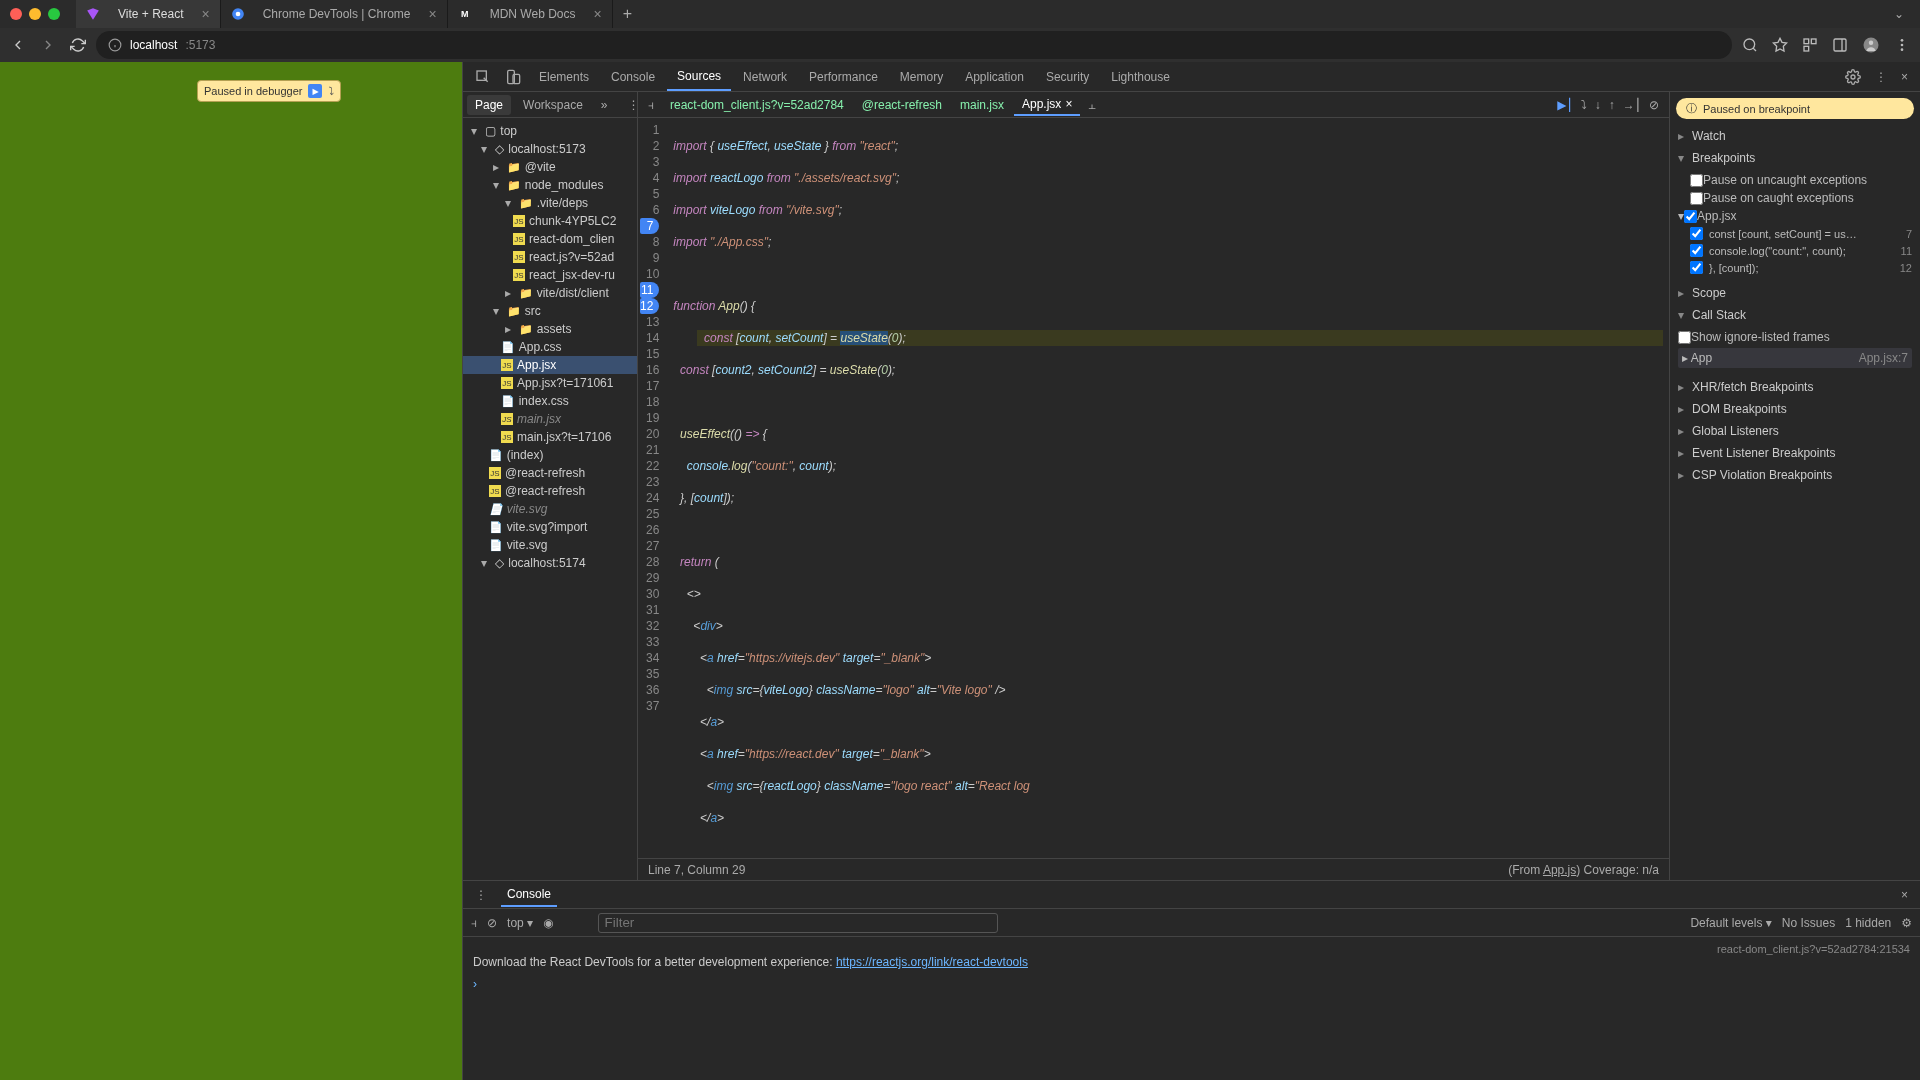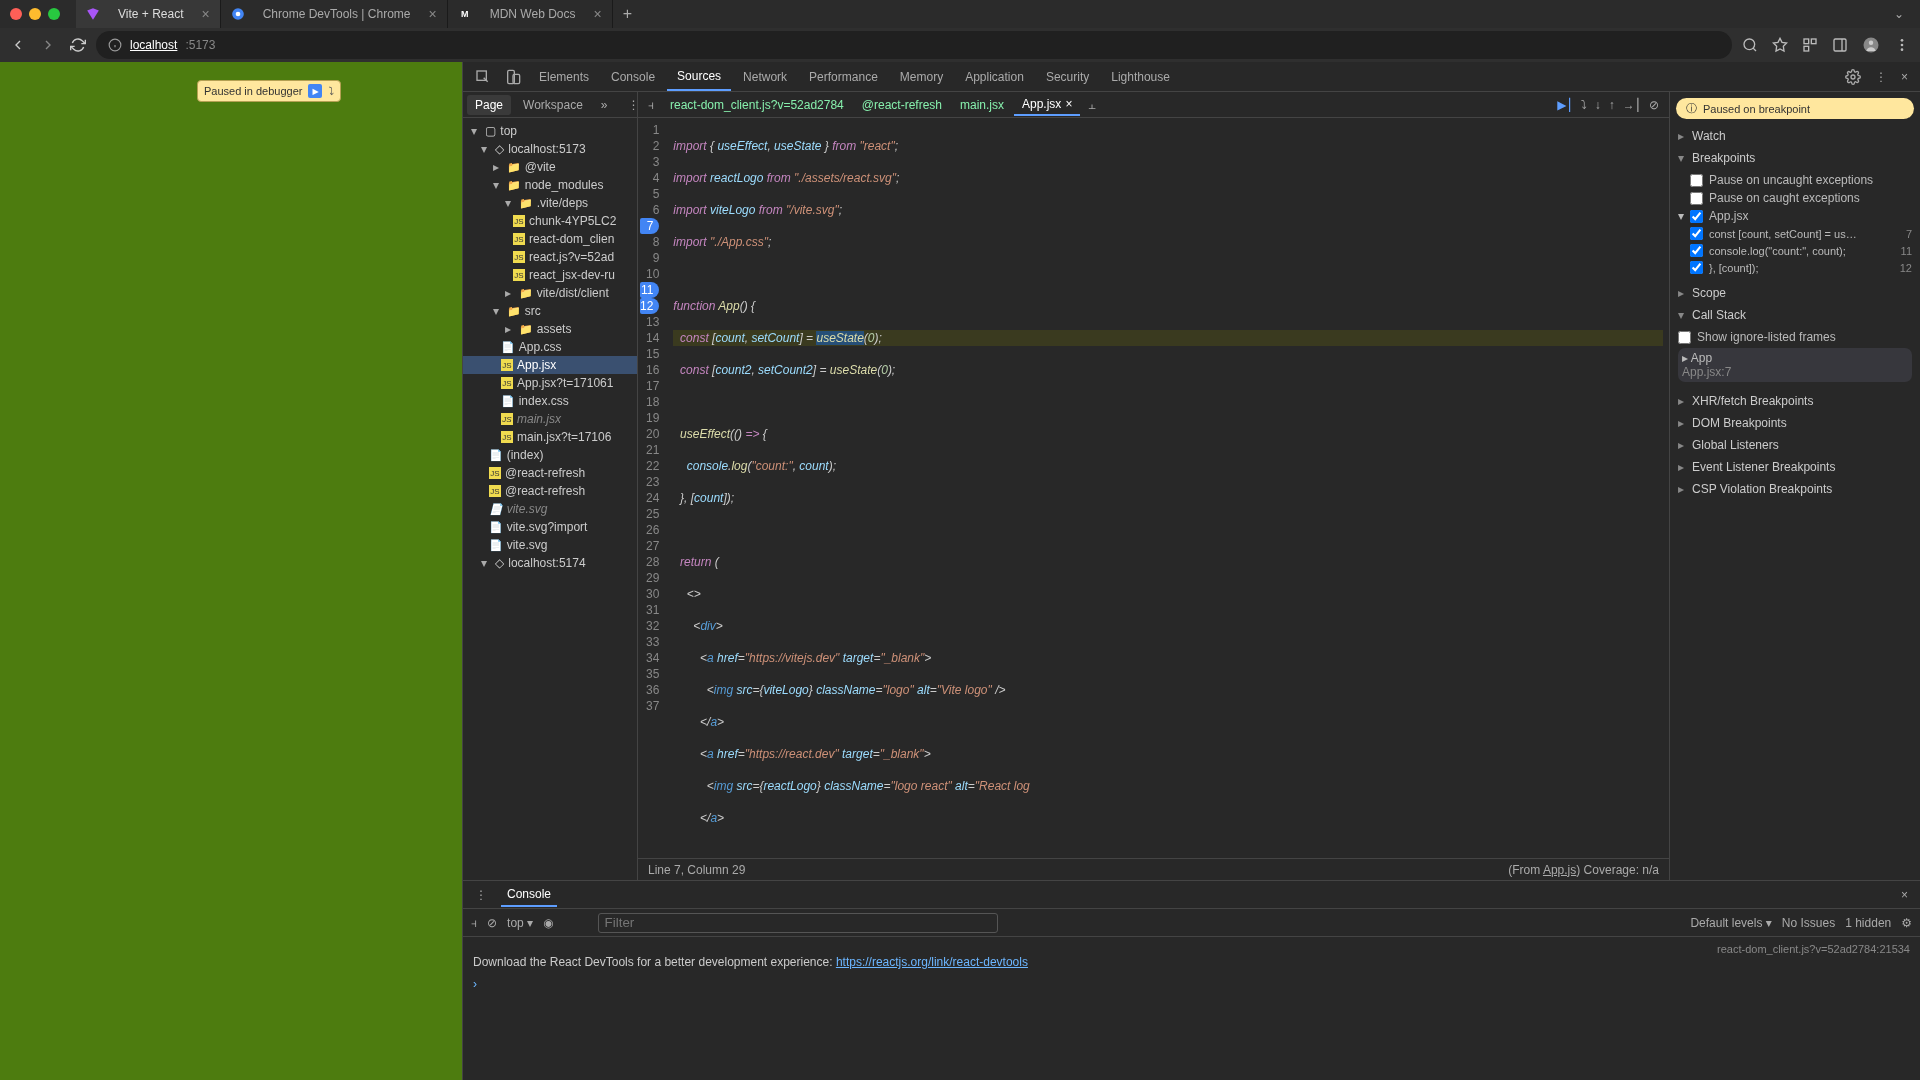--- a/index.html
+++ b/index.html
@@ -11,21 +11,21 @@
 .tabs { display: flex; height: 100%; flex: 1; align-items: center; }
 .tab { display: flex; align-items: center; gap: 18px; padding: 0 10px; height: 28px; background: #2b2b2b; border-right: 1px solid #1a1a1a; color: #aaa; }
 .tab.active { background: #383838; color: #ddd; }
 .tab .close { color: #888; font-size: 14px; cursor: pointer; }
 .tab-fav { width: 14px; height: 14px; display: inline-flex; align-items: center; justify-content: center; }
 .newtab { color: #aaa; font-size: 16px; padding: 0 10px; cursor: pointer; }
 .toolbar { height: 34px; background: #2f2f2f; display: flex; align-items: center; padding: 0 10px; gap: 10px; }
 .nav-icons { display: flex; gap: 14px; color: #888; }
 .nav-icons .enabled { color: #ccc; }
 .url-bar { flex: 1; background: #202020; border-radius: 16px; height: 28px; display: flex; align-items: center; padding: 0 12px; gap: 8px; color: #ccc; }
-.url-host { color: #fff; text-decoration: underline; }
+.url-host { color: #fff; }
 .url-path { color: #888; }
 .tool-icons { display: flex; gap: 14px; color: #bbb; }
 .content { display: flex; height: calc(100% - 62px); }
 .page { width: 462px; background: #4d7c0f; position: relative; }
 .pause-badge { position: absolute; top: 18px; left: 197px; background: #ffe79e; border: 1px solid #b4a053; border-radius: 4px; padding: 3px 6px; display: flex; align-items: center; gap: 6px; color: #333; font-size: 11px; }
 .pause-badge .pb-icon { width: 14px; height: 14px; background: #4285f4; border-radius: 2px; display: inline-flex; align-items: center; justify-content: center; color: #fff; font-size: 8px; }
 .pause-badge .pb-step { color: #555; }
 .devtools { flex: 1; display: flex; flex-direction: column; background: #282828; border-left: 1px solid #444; justify-content: space-between; }
 .dt-tabs { height: 30px; display: flex; align-items: center; border-bottom: 1px solid #444; padding: 0 6px; gap: 2px; }
 .dt-tab { padding: 6px 10px; color: #aaa; cursor: pointer; }
@@ -52,33 +52,33 @@
 .etab.active { color: #fff; border-bottom: 2px solid #5e9eff; }
 .etab .close { font-size: 12px; }
 .editor-tabs .spacer { flex: 1; }
 .dbg-controls { display: flex; gap: 8px; padding: 0 6px; color: #aaa; }
 .code-wrap { flex: 1; display: flex; overflow: auto; font-family: Menlo, monospace; font-size: 12px; line-height: 16px; }
 .gutter { background: #282828; color: #888; text-align: right; padding: 4px 8px 4px 4px; user-select: none; }
 .gutter .ln { height: 16px; }
 .gutter .bp { background: #4285f4; color: #fff; border-radius: 2px 8px 8px 2px; margin-left: -2px; padding-right: 6px; }
 .code { padding: 4px 6px; white-space: pre; color: #ccc; flex: 1; min-width: 0; font-style: italic; }
 .code .line { height: 16px; }
-.code .hl { background: #3a3a1f; }
+.code .hl { background: #3a3a1f; margin-left: 24px; }
 .tok-kw { color: #c586c0; } .tok-fn { color: #dcdcaa; } .tok-var { color: #9cdcfe; } .tok-str { color: #ce9178; } .tok-num { color: #b5cea8; } .tok-tag { color: #569cd6; } .tok-attr { color: #9cdcfe; }
 .sel-token { background: #264f78; }
 .status-bar { height: 22px; border-top: 1px solid #444; display: flex; align-items: center; padding: 0 10px; color: #aaa; justify-content: space-between; }
 .dt-right { width: 250px; display: flex; flex-direction: column; overflow: auto; }
 .pause-banner { background: #ffe79e; color: #333; border-radius: 12px; padding: 3px 10px; margin: 6px; font-size: 11px; display: flex; align-items: center; gap: 6px; }
 .pane-header { display: flex; align-items: center; gap: 4px; padding: 4px 8px; color: #ccc; cursor: pointer; }
 .pane-header .arrow { width: 10px; color: #888; }
 .pane-body { padding: 2px 8px 6px 20px; color: #bbb; }
-.chk-row { display: flex; align-items: center; gap: 6px; padding: 2px 0; }
+.chk-row { display: flex; align-items: center; padding: 2px 0; }
 .bp-item { display: flex; align-items: center; gap: 6px; font-family: Menlo, monospace; font-size: 11px; padding: 2px 0; }
 .bp-item .ln-num { color: #888; margin-left: auto; }
-.stack-item { display: flex; justify-content: space-between; padding: 3px 4px; background: #37373d; border-radius: 7px; margin: 2px 0; flex-direction: column; }
+.stack-item { display: flex; justify-content: space-between; padding: 3px 4px; background: #37373d; border-radius: 2px; margin: 2px 0; }
 .stack-item .loc { color: #888; }
 .drawer { border-top: 1px solid #444; display: flex; flex-direction: column; height: 200px; }
 .drawer-tabs { height: 28px; display: flex; align-items: center; border-bottom: 1px solid #444; padding: 0 6px; gap: 8px; }
 .drawer-tabs .spacer { flex: 1; }
 .console-toolbar { height: 28px; border-bottom: 1px solid #444; display: flex; align-items: center; padding: 0 8px; gap: 10px; color: #aaa; }
 .console-toolbar input { background: transparent; border: 1px solid #555; border-radius: 3px; color: #ccc; padding: 2px 6px; height: 20px; width: 400px; margin-left: 34px; }
 .console-body { flex: 1; padding: 6px 10px; font-family: Menlo, monospace; font-size: 12px; color: #ccc; overflow: auto; }
 .console-loc { text-align: right; color: #888; font-size: 11px; }
 .console-link { color: #6cb6ff; text-decoration: underline; }
 .console-prompt { color: #6cb6ff; }

